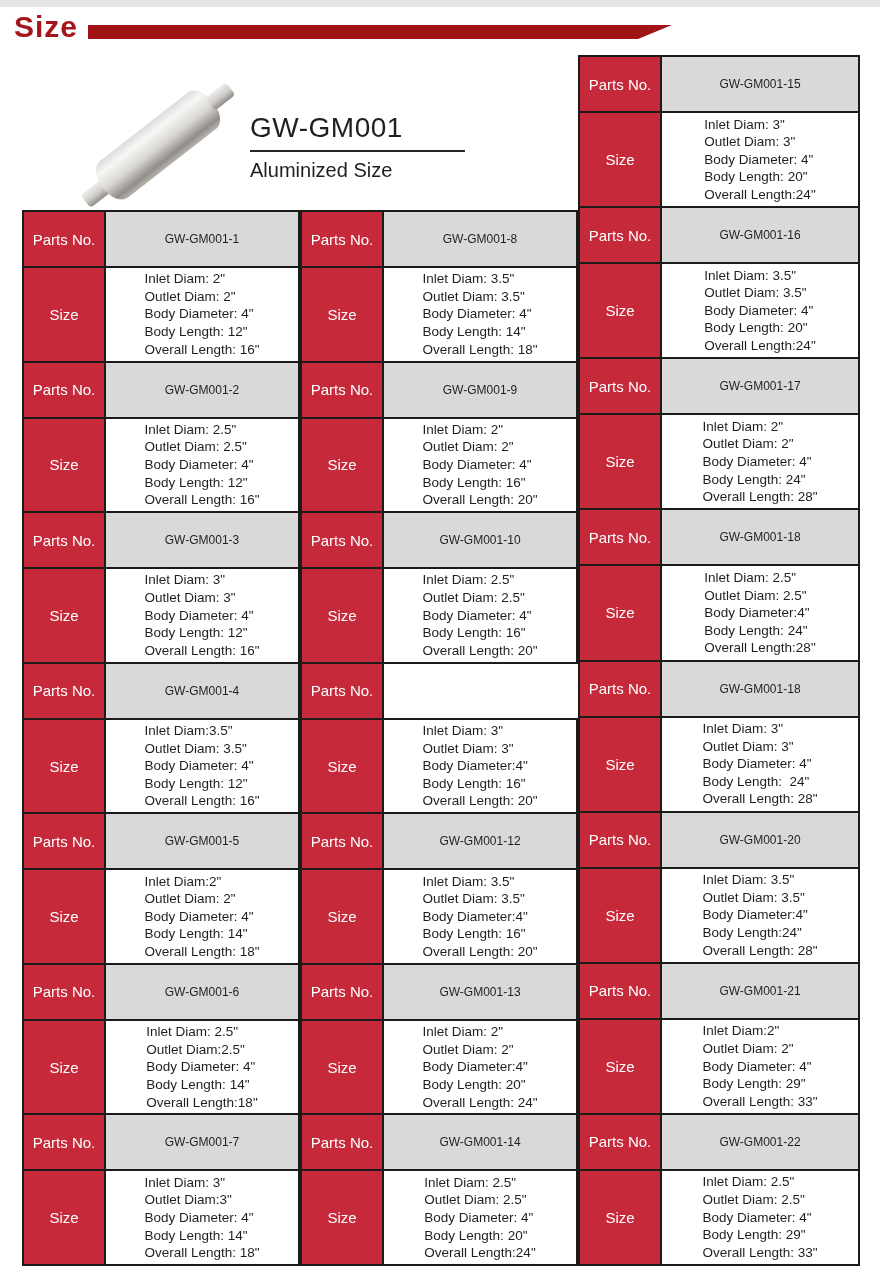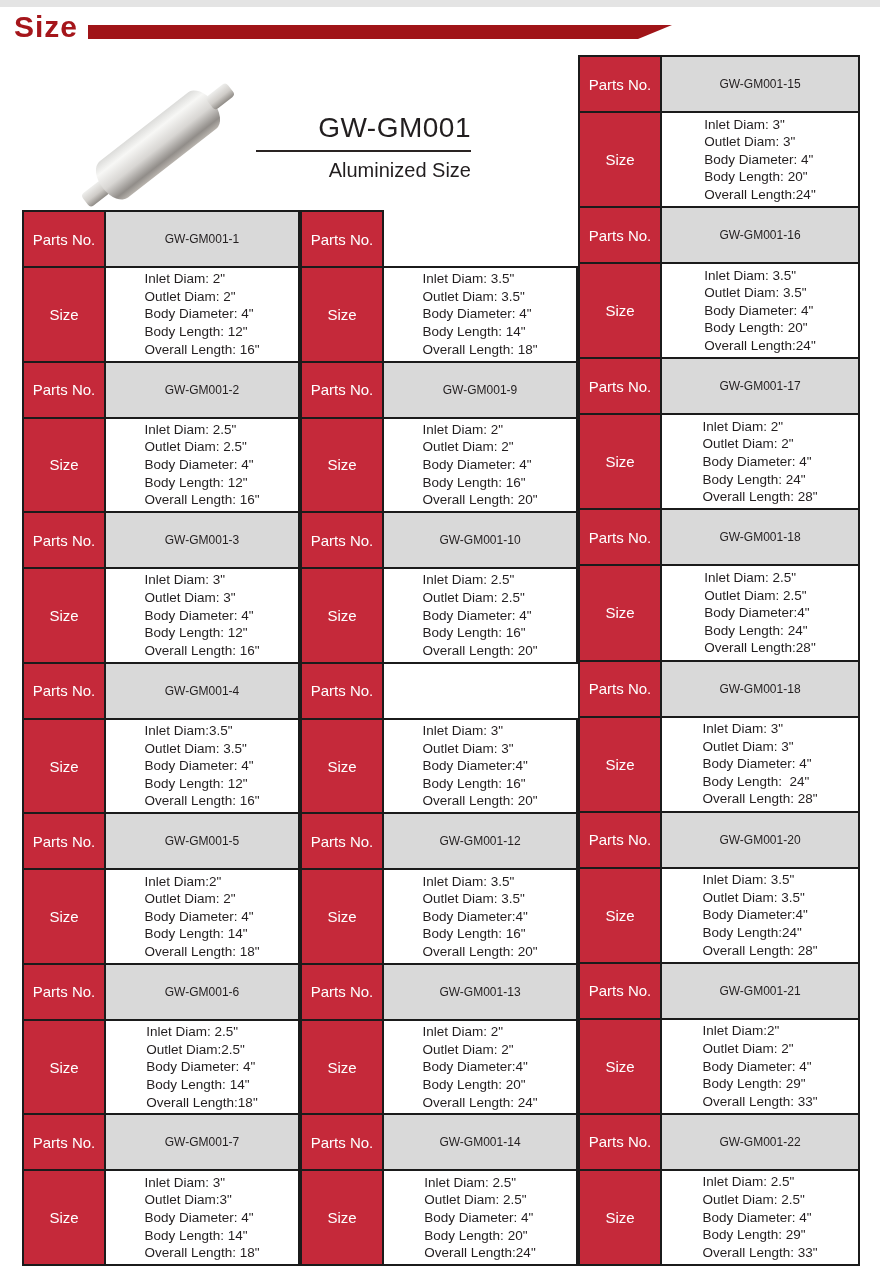--- a/index.html
+++ b/index.html
@@ -37,21 +37,21 @@
     border-radius:14px / 23px;
     background:linear-gradient(to bottom, #dcdcda 0%, #f7f7f5 22%, #d8d6d3 55%, #918d89 85%, #b9b4ae 100%);
   }
   .pipe {
     position:absolute; width:26px; height:16px; top:15px;
     border-radius:4px;
     background:linear-gradient(to bottom, #eeeeec 0%, #cfccc8 55%, #8f8b86 100%);
   }
   .pipe.l { left:-4px; }
   .pipe.r { right:-4px; }
-  .title-block { position:absolute; left:256px; top:112px; width:215px; text-align:right; }
+  .title-block { position:absolute; left:250px; top:112px; width:215px; text-align:left; }
   .model { font-size:28px; color:#221e1f; letter-spacing:0.5px; }
   .rule { height:2px; background:#2a2423; margin:6px 0 7px; }
   .material { font-size:20px; color:#221e1f; }
 
   
   .col { position:absolute; display:flex; flex-direction:column; }
   .col-1 { left:22px;  top:210px; width:278px; height:1056px; }
   .col-2 { left:300px; top:210px; width:278px; height:1056px; }
   .col-3 { left:578px; top:55px;  width:282px; height:1211px; }
   .part { display:flex; flex-direction:column; flex:1; }
@@ -183,20 +183,21 @@
         <div class="cell val specs">
           <div class="lines"><div>Inlet Diam: 3"</div><div>Outlet Diam:3"</div><div>Body Diameter: 4"</div><div>Body Length: 14"</div><div>Overall Length: 18"</div></div>
         </div>
       </div>
     </div>
   </div>
 <div class="col col-2" id="col-1">
     <div class="part">
       <div class="prow">
         <div class="cell label">Parts No.</div>
+        <div class="cell val pn">GW-GM001-8</div>
       </div>
       <div class="srow">
         <div class="cell label">Size</div>
         <div class="cell val specs">
           <div class="lines"><div>Inlet Diam: 3.5"</div><div>Outlet Diam: 3.5"</div><div>Body Diameter: 4"</div><div>Body Length: 14"</div><div>Overall Length: 18"</div></div>
         </div>
       </div>
     </div>
     <div class="part">
       <div class="prow">

